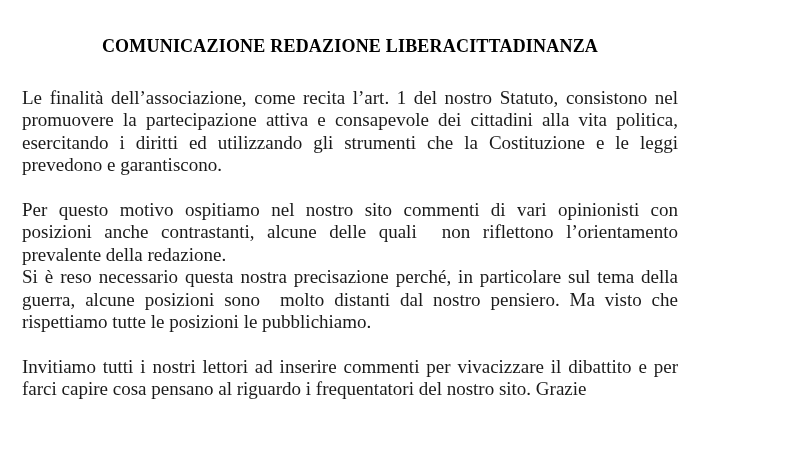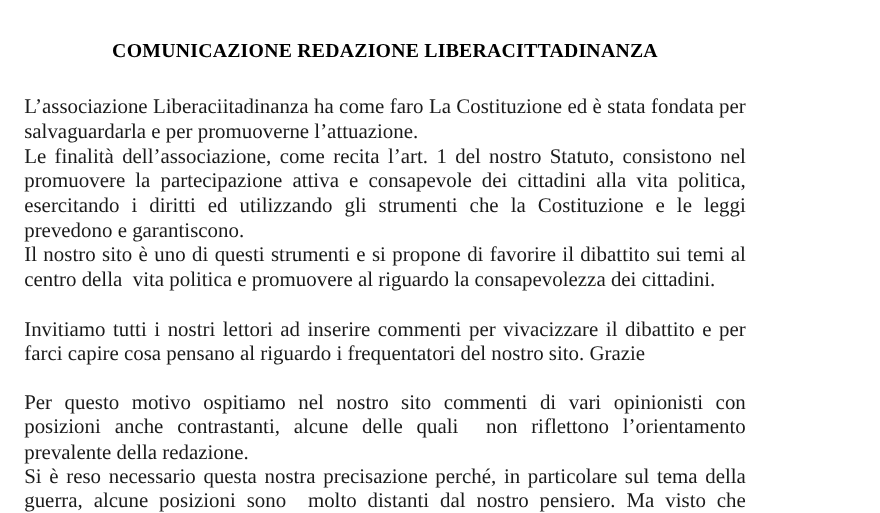--- a/index.html
+++ b/index.html
@@ -44,28 +44,26 @@
 </style>
 </head>
 <body>
 
 <div class="viewport">
   <div class="page">
 
     <h1 class="doc-title">COMUNICAZIONE REDAZIONE LIBERACITTADINANZA</h1>
 
     <div class="group">
-      <p>L’associazione Liberaciitadinanza ha come faro La Costituzione ed è stata fondata per salvaguardarla e per promuoverne l’attuazione.</p>
       <p>Le finalità dell’associazione, come recita l’art. 1 del nostro Statuto, consistono nel promuovere la partecipazione attiva e consapevole dei cittadini alla vita politica, esercitando i diritti ed utilizzando gli strumenti che la Costituzione e le leggi prevedono e garantiscono.</p>
-      <p>Il nostro sito è uno di questi strumenti e si propone di favorire il dibattito sui temi al centro della  vita politica e promuovere al riguardo la consapevolezza dei cittadini.</p>
-    </div>
-
-    <div class="group">
-      <p>Invitiamo tutti i nostri lettori ad inserire commenti per vivacizzare il dibattito e per farci capire cosa pensano al riguardo i frequentatori del nostro sito. Grazie</p>
     </div>
 
     <div class="group">
       <p>Per questo motivo ospitiamo nel nostro sito commenti di vari opinionisti con posizioni anche contrastanti, alcune delle quali  non riflettono l’orientamento prevalente della redazione.</p>
       <p>Si è reso necessario questa nostra precisazione perché, in particolare sul tema della guerra, alcune posizioni sono  molto distanti dal nostro pensiero. Ma visto che rispettiamo tutte le posizioni le pubblichiamo.</p>
     </div>
 
+    <div class="group">
+      <p>Invitiamo tutti i nostri lettori ad inserire commenti per vivacizzare il dibattito e per farci capire cosa pensano al riguardo i frequentatori del nostro sito. Grazie</p>
+    </div>
+
   </div>
 </div>
 
 </body></html>

